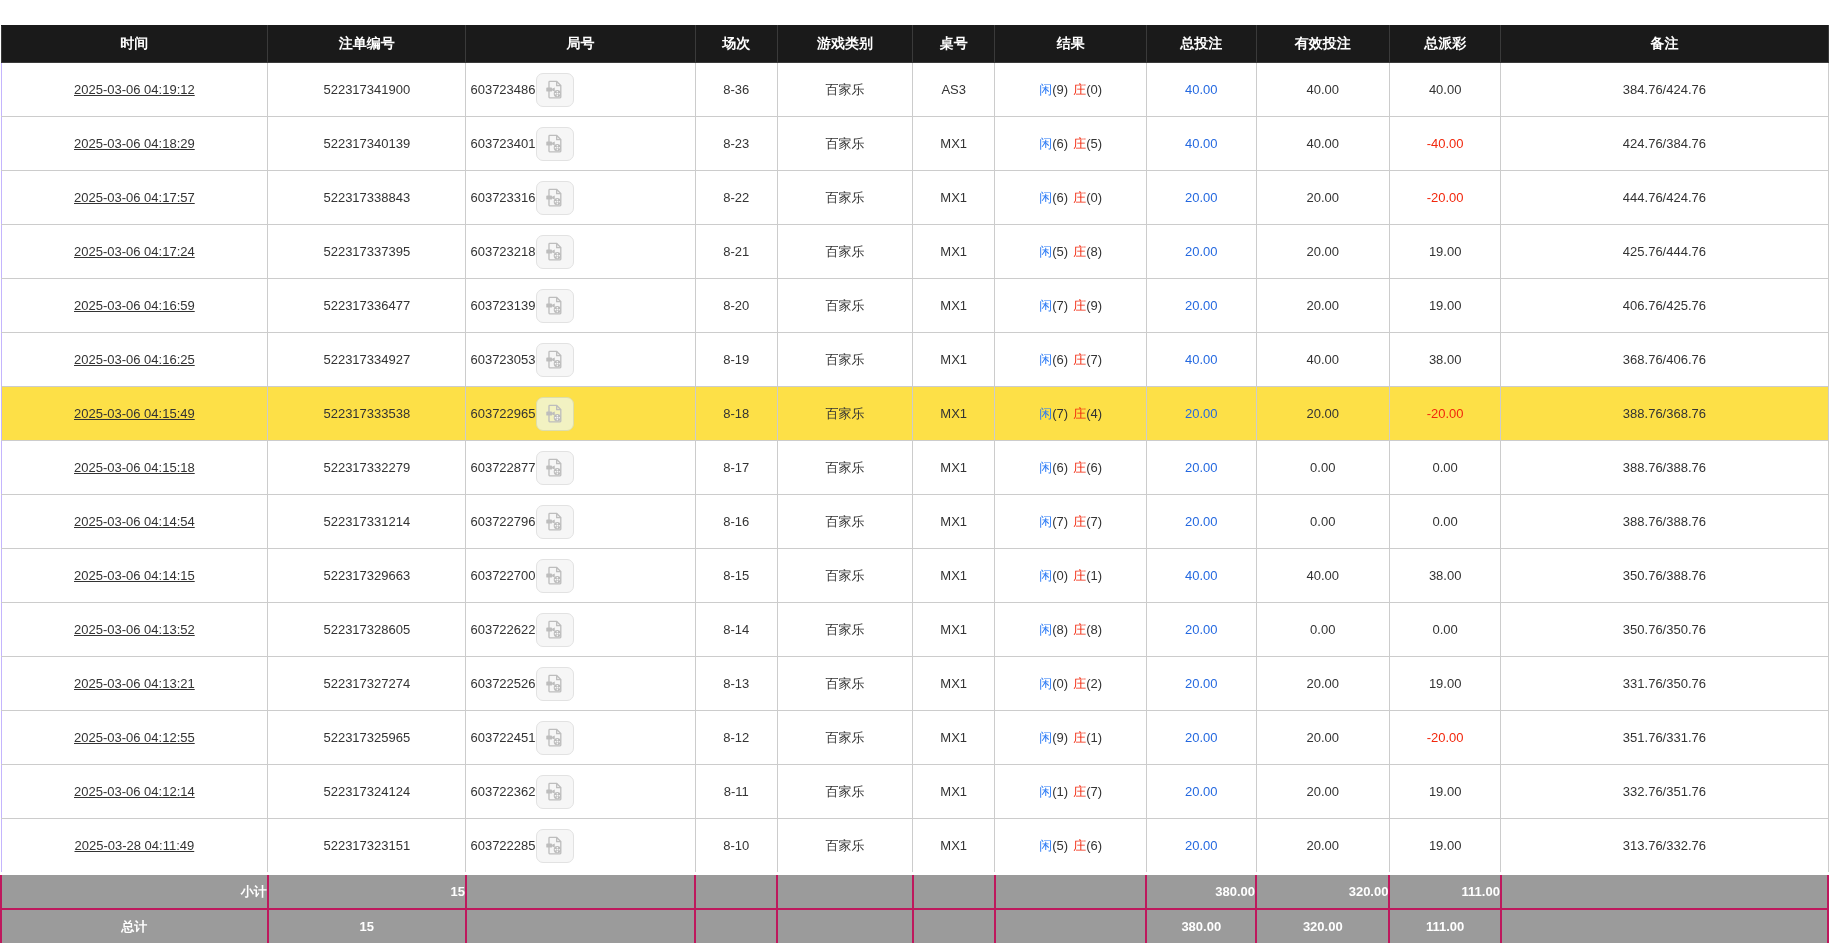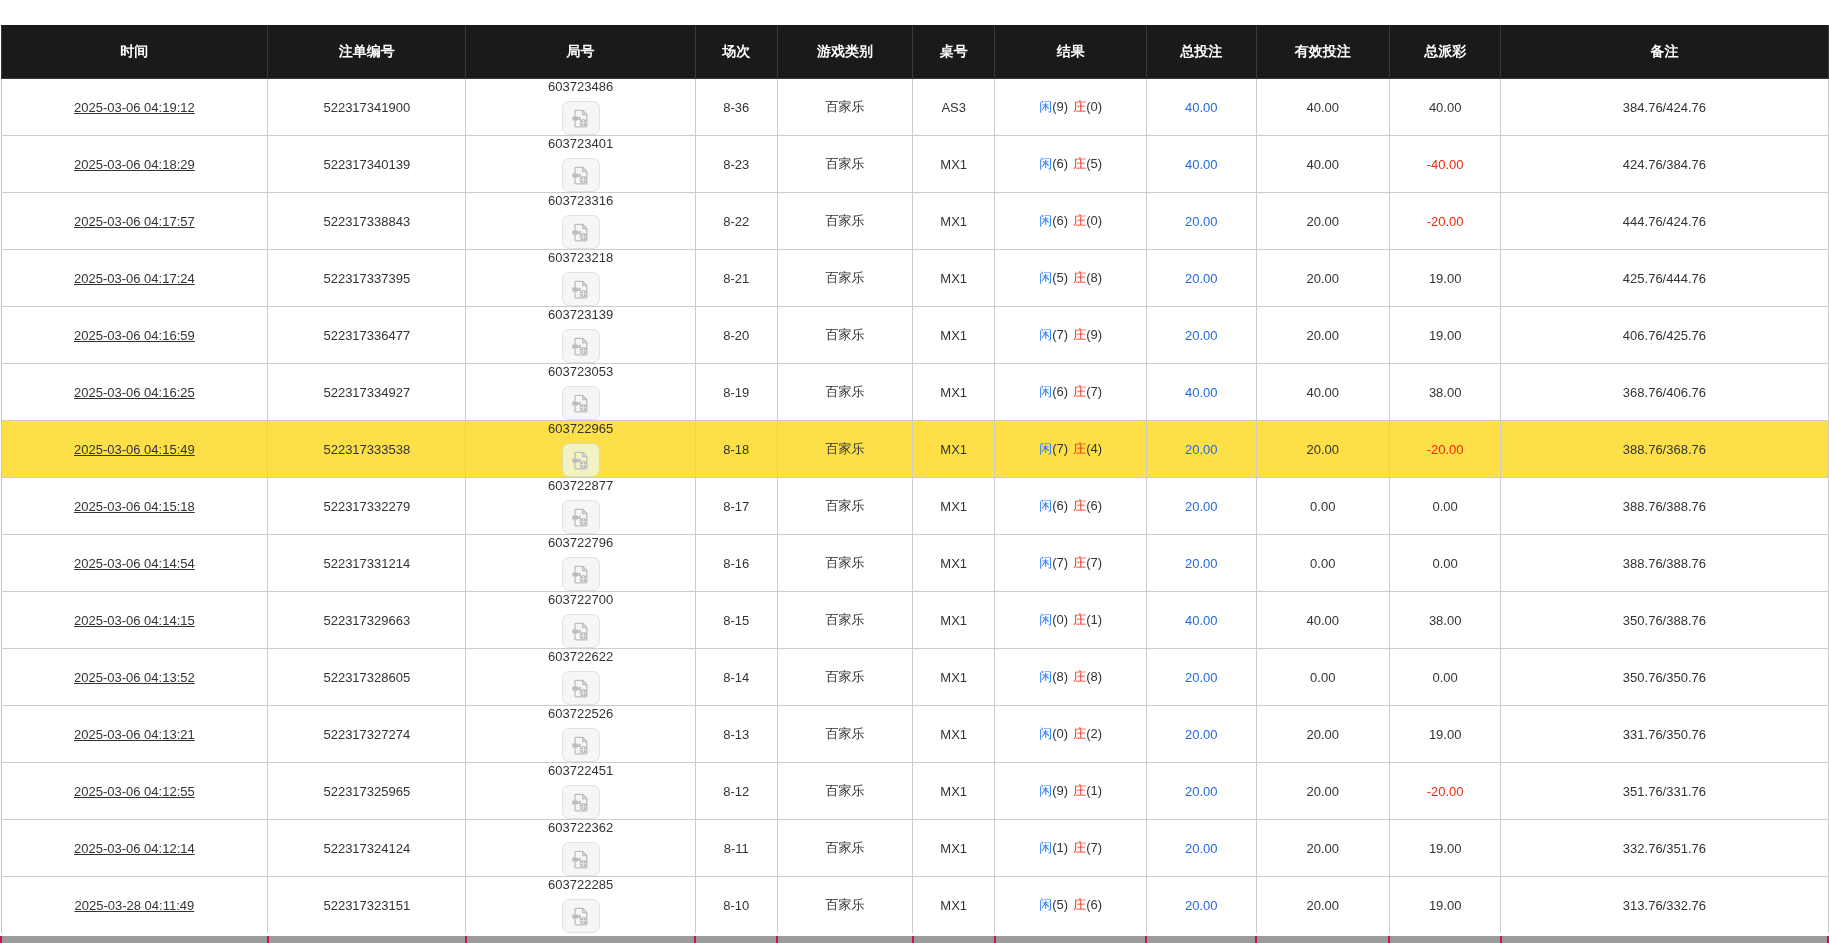--- a/index.html
+++ b/index.html
@@ -17,34 +17,34 @@
   }
   thead th{
     background:#1a1a1a;
     color:#ffffff;
     font-weight:bold;
     font-size:14px;
     height:36px;
     text-align:center;
     border:1px solid #3a3a3a;
     border-top:1px solid #1a1a1a;
-    padding:8px;
+    padding:0;
   }
   tbody td{
     height:53px;
     text-align:center;
     border:1px solid #cccccc;
     border-left:none;
     background:#ffffff;
     padding:0 4px;
     color:#333;
   }
   tbody td:first-child{border-left:1px solid #c4b5fd;text-decoration:underline;}
   tbody tr.highlight td{background:#fde047;}
-  .c-round-wrap{display:flex;align-items:center;justify-content:flex-start;gap:7px;flex-direction:column;}
+  .c-round-wrap{display:flex;align-items:center;justify-content:flex-start;}
   .video-btn{
     width:38px;height:34px;
     background:#f6f6f6;
     border:1px solid #e2e2e2;
     border-radius:7px;
     display:inline-flex;align-items:center;justify-content:center;
     cursor:pointer;padding:0;
   }
   tr.highlight .video-btn{background:#f2f2c2;border-color:#ddddab;}
   .blue-link{color:#2569e0;cursor:pointer;text-decoration:none;}

